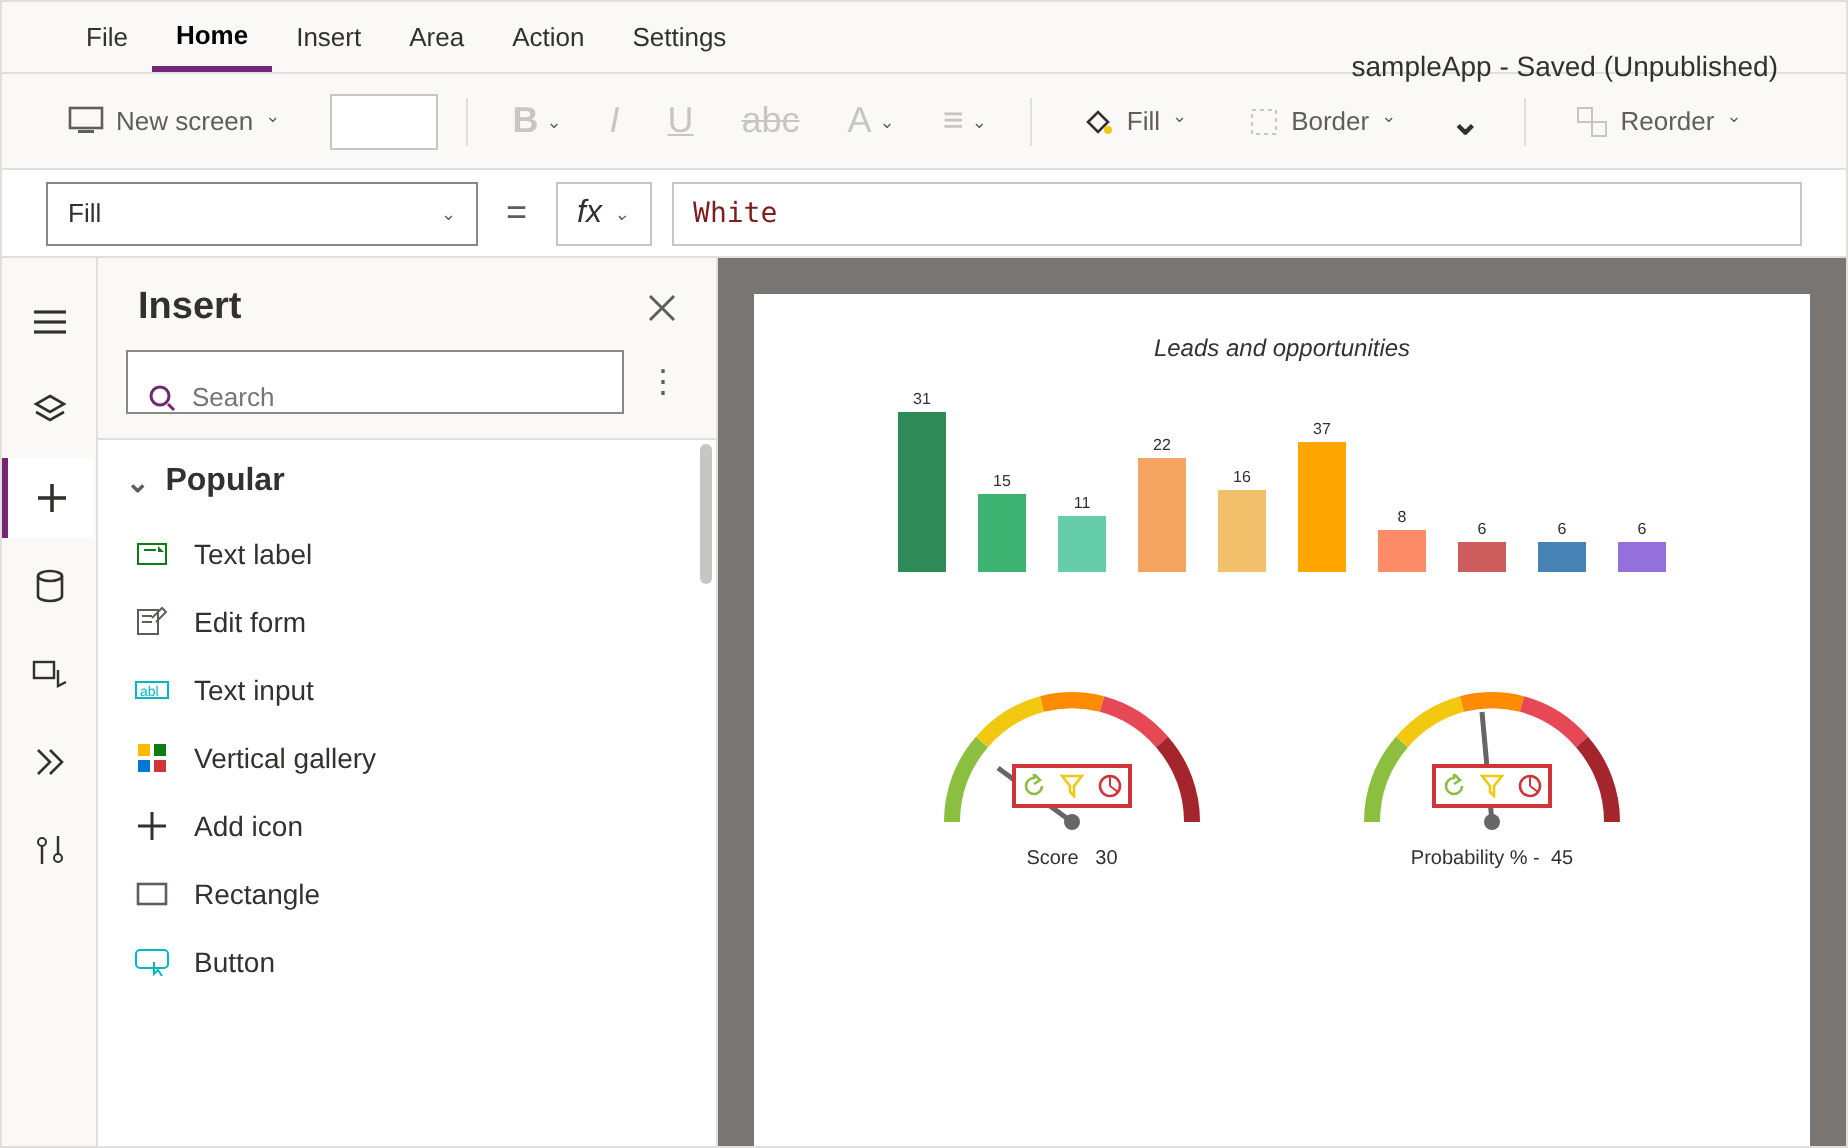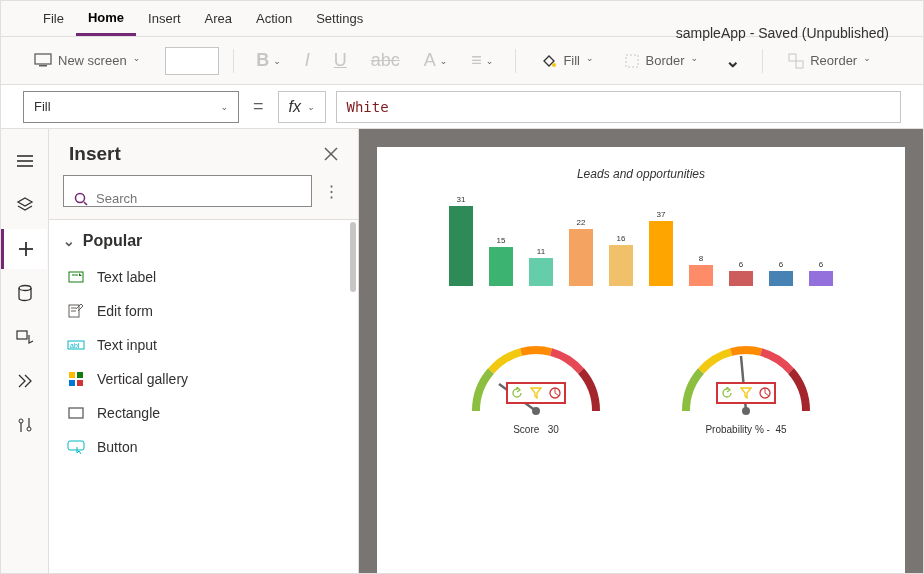--- a/index.html
+++ b/index.html
@@ -262,20 +262,29 @@
               <rect x="0" y="0" width="6" height="6" fill="#ffb900"></rect>
               <rect x="8" y="0" width="6" height="6" fill="#107c10"></rect>
               <rect x="0" y="8" width="6" height="6" fill="#0078d4"></rect>
               <rect x="8" y="8" width="6" height="6" fill="#d13438"></rect>
             </svg>
           </span>
         <span>Vertical gallery</span>
       </div>
       <div class="insert-item">
         <span class="icon-slot">
+            <svg width="14" height="14">
+              <line x1="7" y1="0" x2="7" y2="14" stroke="#323130" stroke-width="1.5"></line>
+              <line x1="0" y1="7" x2="14" y2="7" stroke="#323130" stroke-width="1.5"></line>
+            </svg>
+          </span>
+        <span>Add icon</span>
+      </div>
+      <div class="insert-item">
+        <span class="icon-slot">
             <svg width="16" height="12">
               <rect x="1" y="1" width="14" height="10" fill="none" stroke="#605e5c" stroke-width="1.3"></rect>
             </svg>
           </span>
         <span>Rectangle</span>
       </div>
       <div class="insert-item">
         <span class="icon-slot">
             <svg width="18" height="14">
               <rect x="1" y="1" width="16" height="9" rx="2" fill="none" stroke="#00b7c3"></rect>

